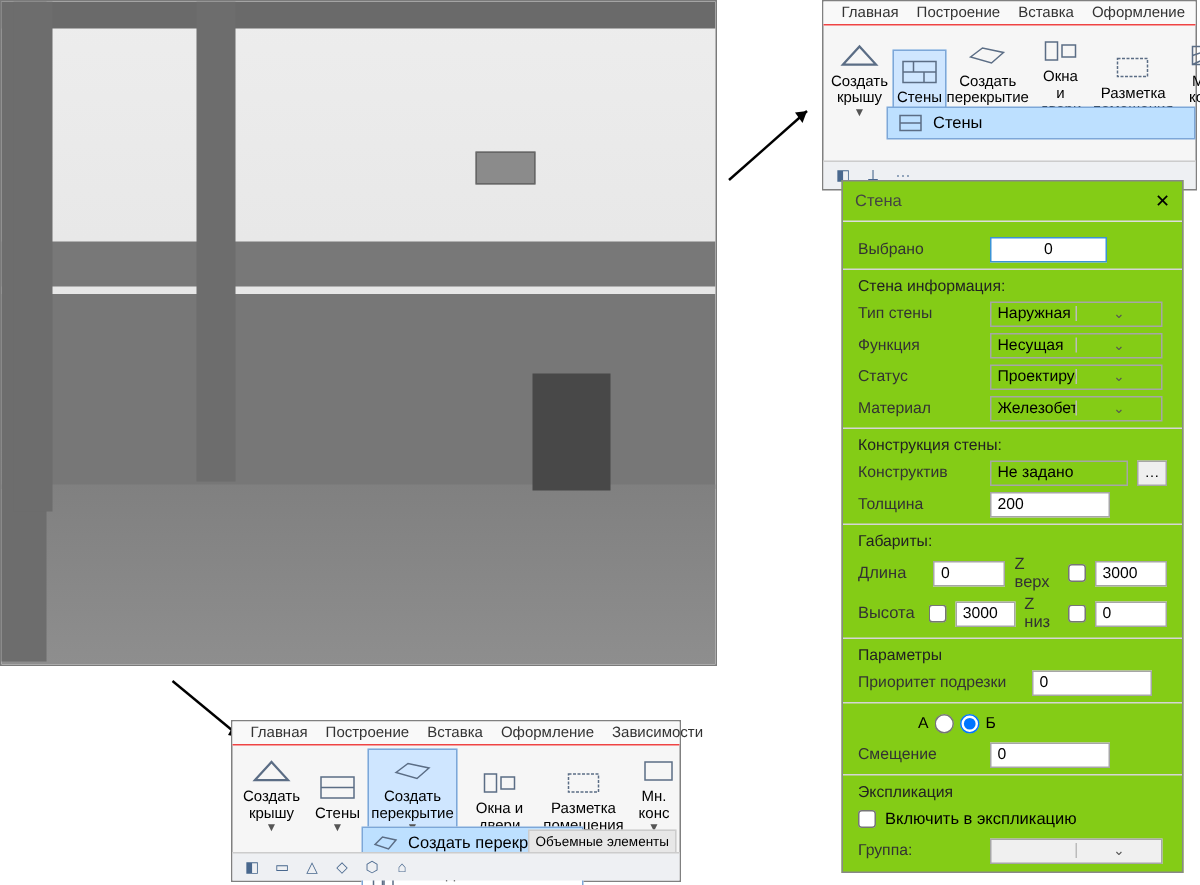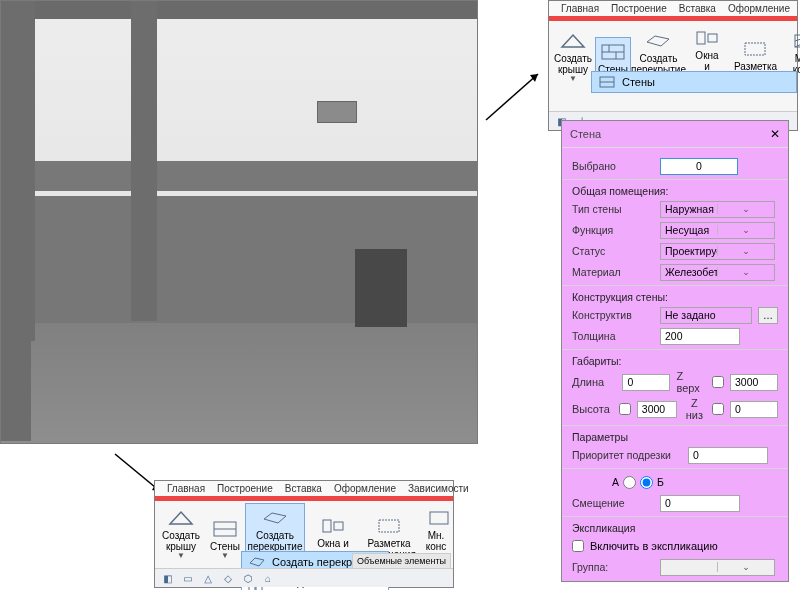--- a/index.html
+++ b/index.html
@@ -17,21 +17,21 @@
 .viewport .ca{left:8px; top:0; height:340px;}
 .viewport .cb{left:130px; top:0; height:320px;}
 .viewport .cc{left:-6px; top:0; height:440px; width:36px;}
 .viewport .door{position:absolute; right:70px; top:248px; width:52px; height:78px; background:#484848;}
 .viewport .vent{position:absolute; right:120px; top:100px; width:40px; height:22px; background:#8b8b8b; border:1px solid #666;}
 
 
 .ribbon{
   position:absolute; border:1px solid #808080; background:#f6f6f6;
 }
-.ribbon .tabs{display:flex; gap:12px; padding:2px 8px 2px 12px; border-bottom:5px solid #ef4444; background:#f9f9f9;}
+.ribbon .tabs{display:flex; gap:12px; padding:2px 8px 2px 12px; border-bottom:1px solid #ef4444; background:#f9f9f9;}
 .ribbon .tabs span{color:#333; font-size:10px;}
 .ribbon .tools{display:flex; padding:2px; gap:0; align-items:flex-end;}
 .ribbon .tool{
   display:flex; flex-direction:column; align-items:center; justify-content:flex-start;
   width:55px; padding:2px 2px 1px 2px; text-align:center; border:1px solid transparent;
 }
 .ribbon .tool.sel{border:1px solid #7da7d8; background:#cfe6ff;}
 .ribbon .tool .ico{width:28px; height:20px; margin:2px auto 2px; display:flex; align-items:center; justify-content:center;}
 .ribbon .tool .lbl{font-size:10px; line-height:11px; white-space:normal;}
 .ribbon .tool .caret{font-size:8px; color:#555; line-height:8px;}
@@ -43,21 +43,21 @@
 .ribbon .dd-item.sel{background:#bde0ff;}
 .ribbon .dd-ico{width:18px; display:flex; align-items:center; justify-content:center;}
 .ribbon .qat{display:flex; gap:2px; padding:2px 4px; background:#eef0f3; border-top:1px solid #ccc;}
 .ribbon .qat i{width:18px; height:14px; display:flex; align-items:center; justify-content:center; color:#49688e; font-style:normal; font-size:10px;}
 
 .arrow{position:absolute; pointer-events:none;}
 
 
 .props{
   position:absolute; right:11px; top:120px; width:228px; height:462px;
-  border:1px solid #888; background:#f0abfc;
+  border:1px solid #888; background:#84cc16;
 }
 .props .titlebar{display:flex; align-items:center; padding:6px 8px; border-bottom:1px solid #ddd;}
 .props .titlebar .ttl{flex:1; color:#444;}
 .props .titlebar .close{font-size:12px; cursor:pointer;}
 .props .body{padding:6px 10px 4px 10px;}
 .props .row{display:flex; align-items:center; margin:3px 0; gap:6px; min-height:18px;}
 .props .row .l{width:82px; color:#333; font-size:10.5px; flex-shrink:0;}
 .props .row .l2{width:60px; color:#333; font-size:11px;}
 .props .section{color:#222; font-size:10.5px; margin-top:5px; margin-bottom:2px;}
 .props hr{border:none; border-top:1px solid #d5d5d5; margin:4px -10px;}
@@ -305,21 +305,21 @@
   <div class="titlebar">
     <span class="ttl">Стена</span>
     <span class="close">✕</span>
   </div>
   <div class="body">
     <div class="row">
       <span class="l">Выбрано</span>
       <input type="text" class="sel" style="width: 78px;" value="0">
     </div>
     <hr>
-    <div class="section">Общая помещения:</div>
+    <div class="section">Стена информация:</div>
     <div class="row">
         <span class="l">Тип стены</span>
       <div class="combo">
           <span>Наружная стена</span>
           <span class="cv">⌄</span>
         </div>
       </div>
     <div class="row">
         <span class="l">Функция</span>
       <div class="combo">
@@ -360,21 +360,21 @@
       <span class="l2">Длина</span>
       <input type="text" class="small" value="0" style="">
       <span class="l2" style="width:40px;text-align:left">Z верх</span>
       <input type="checkbox" class="chksmall" style="">
       <input type="text" class="small" value="3000" style="">
     </div>
     <div class="row">
       <span class="l2">Высота</span>
       <input type="checkbox" class="chksmall" style="">
       <input type="text" class="small" style="width: 40px;" value="3000">
-      <span class="l2" style="width:34px;text-align:center">Z низ</span>
+      <span class="l2" style="width:34px;text-align:left">Z низ</span>
       <input type="checkbox" class="chksmall" style="">
       <input type="text" class="small" value="0" style="">
     </div>
     <hr>
     <div class="section">Параметры</div>
     <div class="row">
         <span class="l" style="width:110px">Приоритет подрезки</span>
       <input type="text" style="width: 80px;" value="0">
       </div>
     <hr>

